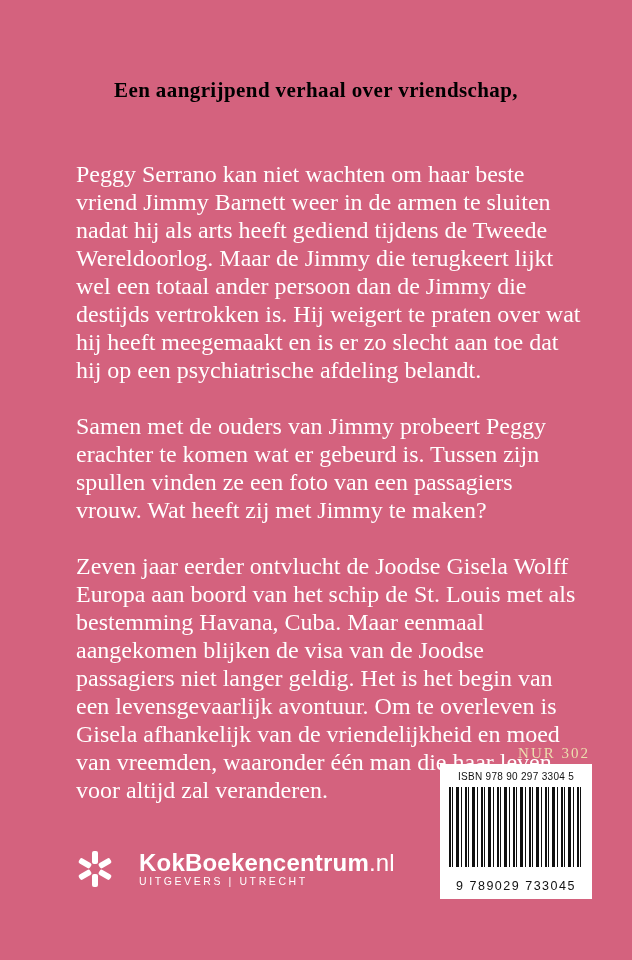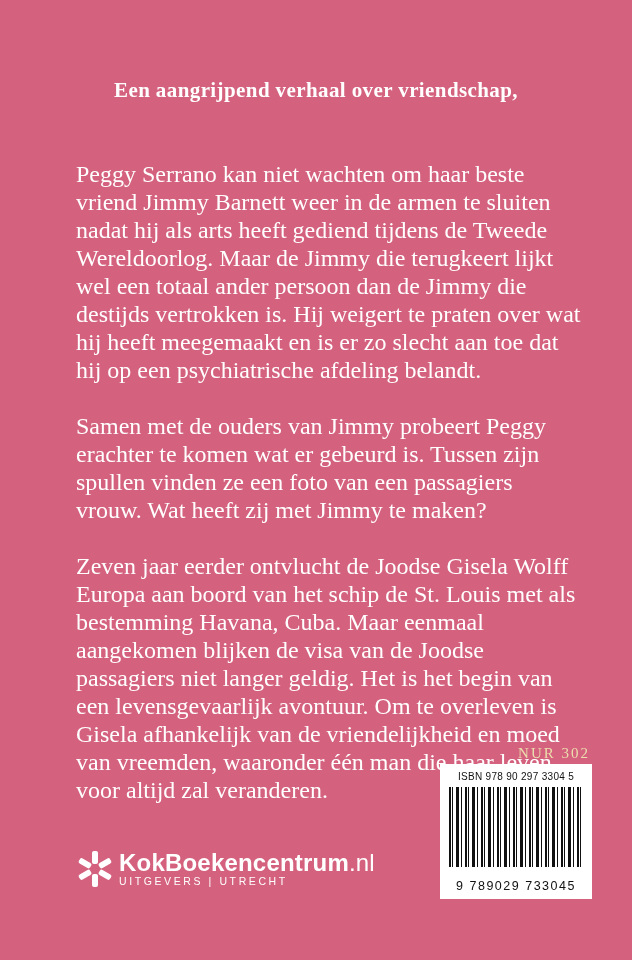--- a/index.html
+++ b/index.html
@@ -15,21 +15,21 @@
     font-family: "Liberation Serif", serif;
   }
 
   
   .tagline {
     position: absolute;
     top: 74px;
     left: 0;
     right: 0;
     text-align: center;
-    color: #ffffff;
+    color: #000000;
     font-size: 21px;
     font-weight: bold;
     line-height: 32px;
     letter-spacing: 0.4px;
   }
 
   
   .synopsis {
     position: absolute;
     top: 160px;
@@ -99,21 +99,21 @@
     white-space: nowrap;
   }
 
   
   .publisher {
     position: absolute;
     left: 76px;
     top: 850px;
     display: flex;
     align-items: center;
-    gap: 5px;
+    gap: 25px;
     color: #ffffff;
   }
   .publisher-icon svg {
     display: block;
   }
   .publisher-text {
     font-family: "Liberation Sans", sans-serif;
   }
   .publisher-name {
     font-size: 24px;

